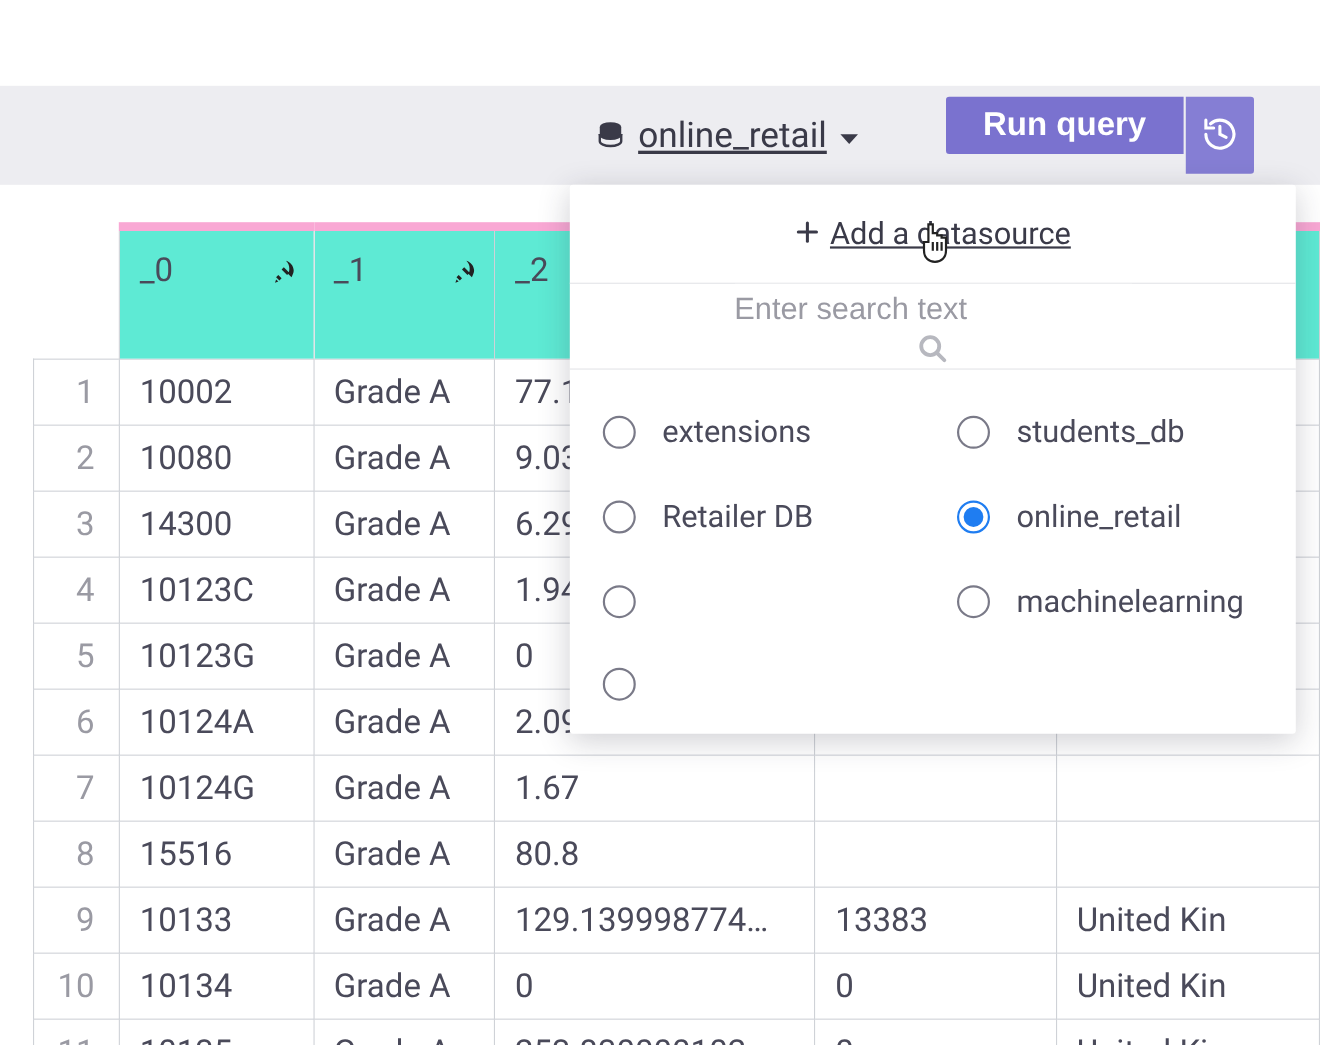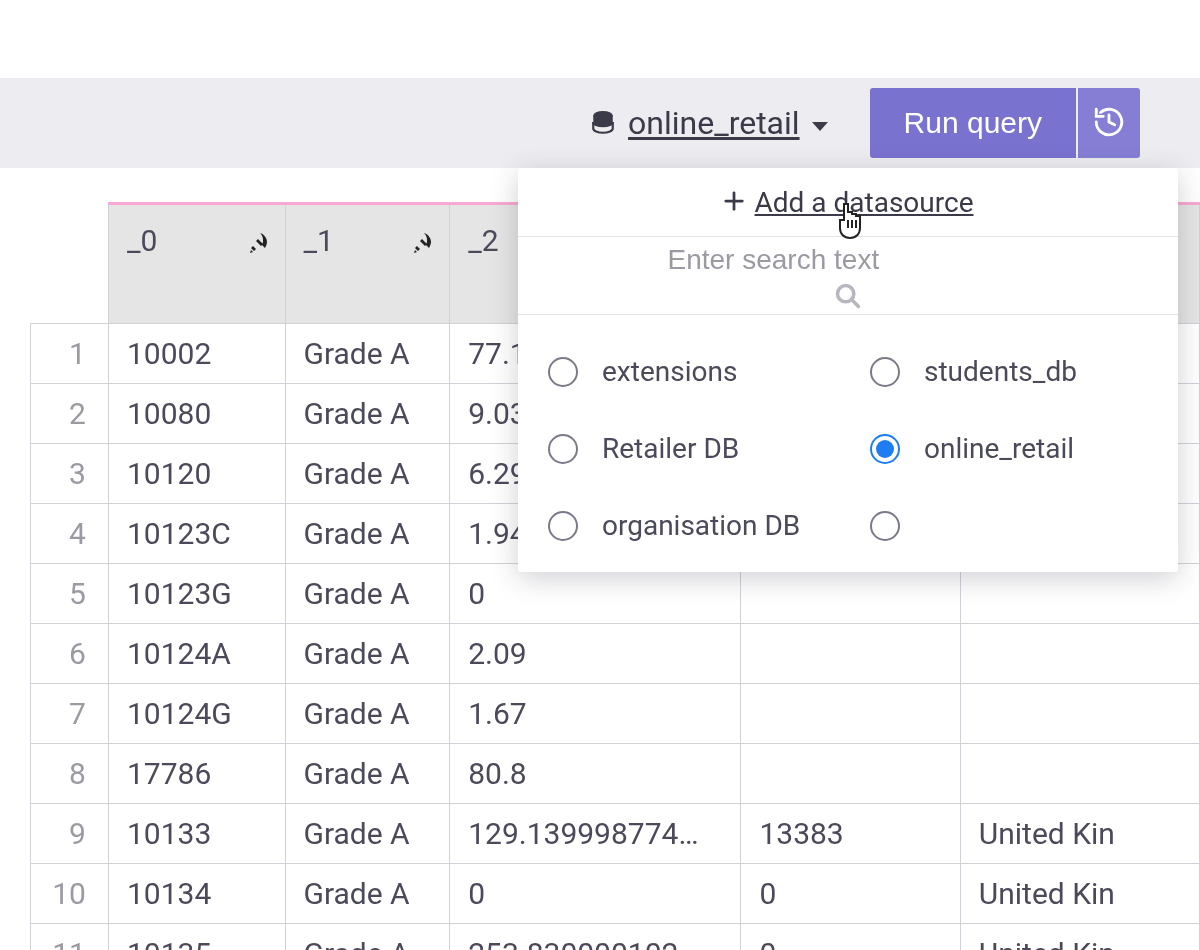--- a/index.html
+++ b/index.html
@@ -42,25 +42,26 @@
     margin-left: -2px;
   }
   .btn-group {
     display: inline-flex;
   }
   .run-btn {
     background: #7a72cf;
     color: #fff;
     border: none;
     font-size: 30px;
-    font-weight: 400;
+    font-weight: 700;
     padding: 0 34px;
-    height: 70px;
+    height: 52px;
     cursor: pointer;
     border-radius: 3px 0 0 3px;
+    margin-left: 38px;
   }
   .history-btn {
     background: #857ed4;
     border: none;
     width: 62px;
     height: 70px;
     display: flex;
     align-items: center;
     justify-content: center;
     cursor: pointer;
@@ -84,22 +85,22 @@
     vertical-align: middle;
     white-space: nowrap;
   }
   th {
     height: 120px;
     vertical-align: top;
     padding: 18px 18px 0 18px;
     color: #4a4a5a;
     font-weight: 400;
     position: relative;
-    background: #e5e5e5;
-    border-top: 3px solid #f9a8d4;
+    background: #5eead4;
+    border-top: 8px solid #f9a8d4;
   }
   th.rownum-head {
     border: none;
     background: transparent;
   }
   th .col-label { }
   th .rocket {
     position: absolute;
     top: 22px;
     right: 14px;
@@ -127,21 +128,21 @@
     top: 168px;
     left: 518px;
     width: 660px;
     background: #fff;
     border-radius: 3px;
     box-shadow: 0 6px 28px rgba(40,40,60,0.22);
     z-index: 50;
     padding-bottom: 30px;
   }
   .dropdown .add-row {
-    height: 69px;
+    height: 90px;
     display: flex;
     align-items: center;
     justify-content: center;
     font-size: 28px;
     color: #3a3a48;
     border-bottom: 1px solid #e3e4e8;
     gap: 10px;
   }
   .dropdown .add-row .txt {
     text-decoration: underline;
@@ -291,21 +292,21 @@
         <tr>
           <td class="rownum">2</td>
           <td>10080</td>
           <td>Grade A</td>
           <td>9.03</td>
           <td></td>
           <td></td>
         </tr>
         <tr>
           <td class="rownum">3</td>
-          <td>10120</td>
+          <td>14300</td>
           <td>Grade A</td>
           <td>6.29</td>
           <td></td>
           <td></td>
         </tr>
         <tr>
           <td class="rownum">4</td>
           <td>10123C</td>
           <td>Grade A</td>
           <td>1.94</td>
@@ -331,21 +332,21 @@
         <tr>
           <td class="rownum">7</td>
           <td>10124G</td>
           <td>Grade A</td>
           <td>1.67</td>
           <td></td>
           <td></td>
         </tr>
         <tr>
           <td class="rownum">8</td>
-          <td>17786</td>
+          <td>15516</td>
           <td>Grade A</td>
           <td>80.8</td>
           <td></td>
           <td></td>
         </tr>
         <tr>
           <td class="rownum">9</td>
           <td>10133</td>
           <td>Grade A</td>
           <td>129.139998774…</td>
@@ -403,21 +404,24 @@
       <div class="opt">
         <span class="radio"></span>
         <span>Retailer DB</span>
       </div>
       <div class="opt selected">
         <span class="radio"></span>
         <span>online_retail</span>
       </div>
       <div class="opt">
         <span class="radio"></span>
-        <span>organisation DB</span>
+      </div>
+      <div class="opt">
+        <span class="radio"></span>
+        <span>machinelearning</span>
       </div>
       <div class="opt">
         <span class="radio"></span>
       </div>
     </div>
 </div>
 
 <div class="cursor">
   <svg width="40" height="46" viewBox="0 0 40 46">
     <path d="M14 4 L14 20 L10 20 L10 28 C10 34 14 38 20 38 C26 38 30 34 30 28 L30 16 L26 16 L26 14 L22 14 L22 12 L18 12 L18 4 Z" fill="#fff" stroke="#222" stroke-width="2"></path>

